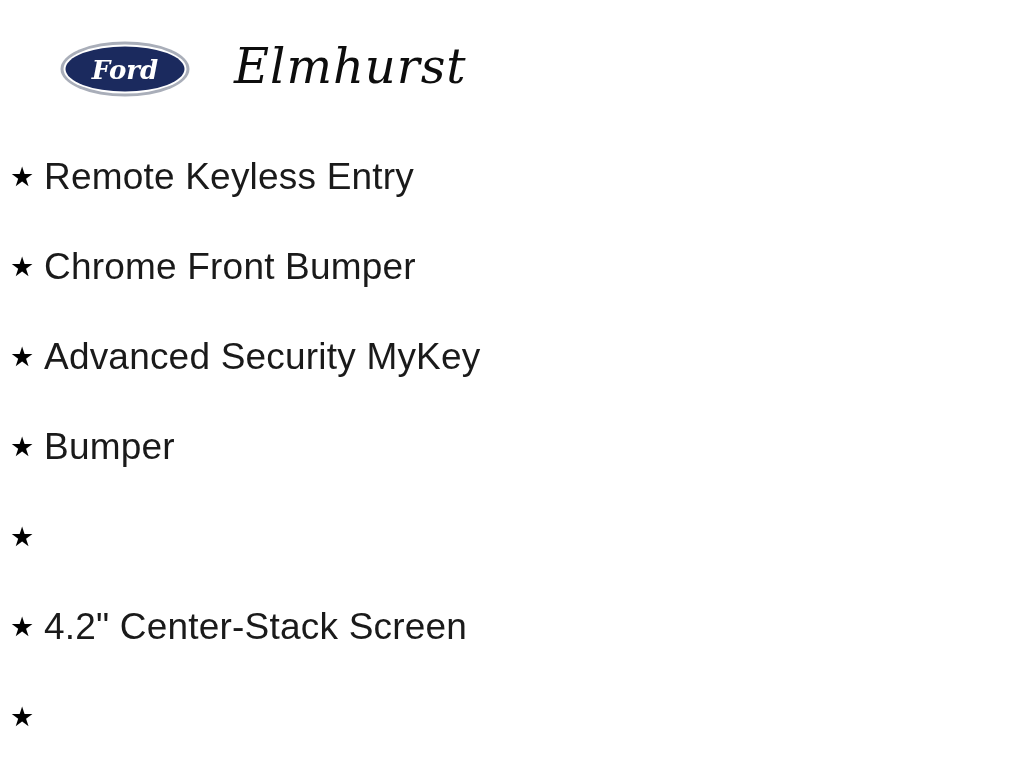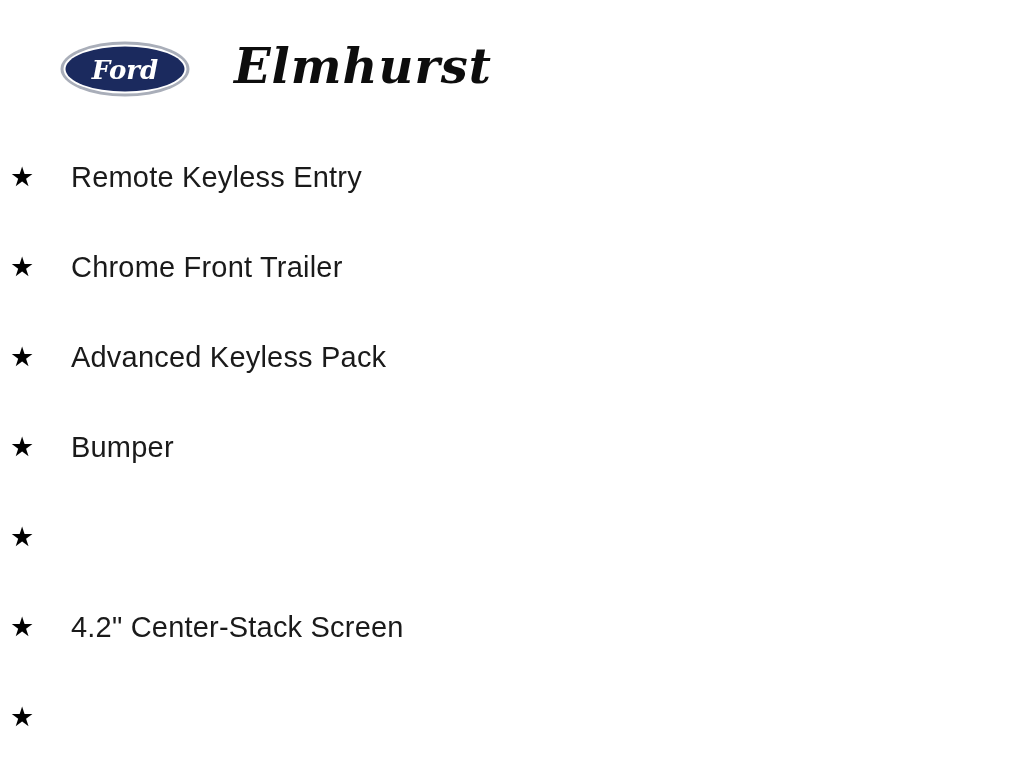--- a/index.html
+++ b/index.html
@@ -23,21 +23,21 @@
     height: 98px;
   }
   .ford-oval {
     width: 130px;
     height: 56px;
     flex: 0 0 auto;
   }
   .dealer-name {
     font-family: "DejaVu Serif", serif;
     font-style: italic;
-    font-weight: bold;
+    font-weight: normal;
     font-size: 48px;
     letter-spacing: 1px;
     color: #0d0d0d;
     margin-left: 44px;
     line-height: 1;
     padding-bottom: 6px;
   }
   .feature-list {
     list-style: none;
     margin-top: 34px;
@@ -49,24 +49,23 @@
     padding-left: 10px;
   }
   .star-bullet {
     font-size: 27px;
     color: #000000;
     line-height: 1;
     width: 34px;
     flex: 0 0 auto;
   }
   .feature-label {
-    font-size: 29px;
+    font-size: 37px;
     color: #1a1a1a;
     letter-spacing: 0.2px;
-    margin-left: 27px;
   }
 </style>
 </head>
 <body>
 
 <div class="page">
 
   <div class="logo-row">
     <svg class="ford-oval" viewBox="0 0 260 112" xmlns="http://www.w3.org/2000/svg">
       <ellipse cx="130" cy="56" rx="129" ry="55" fill="#a9aeb9"></ellipse>
@@ -77,25 +76,25 @@
     <div class="dealer-name">Elmhurst</div>
   </div>
 
   <ul class="feature-list">
     <li class="feature-item">
       <span class="star-bullet">★</span>
       <span class="feature-label">Remote Keyless Entry</span>
     </li>
     <li class="feature-item">
       <span class="star-bullet">★</span>
-      <span class="feature-label">Chrome Front Trailer</span>
+      <span class="feature-label">Chrome Front Bumper</span>
     </li>
     <li class="feature-item">
       <span class="star-bullet">★</span>
-      <span class="feature-label">Advanced Keyless Pack</span>
+      <span class="feature-label">Advanced Security MyKey</span>
     </li>
     <li class="feature-item">
       <span class="star-bullet">★</span>
       <span class="feature-label">Bumper</span>
     </li>
     <li class="feature-item">
       <span class="star-bullet">★</span>
     </li>
     <li class="feature-item">
       <span class="star-bullet">★</span>

